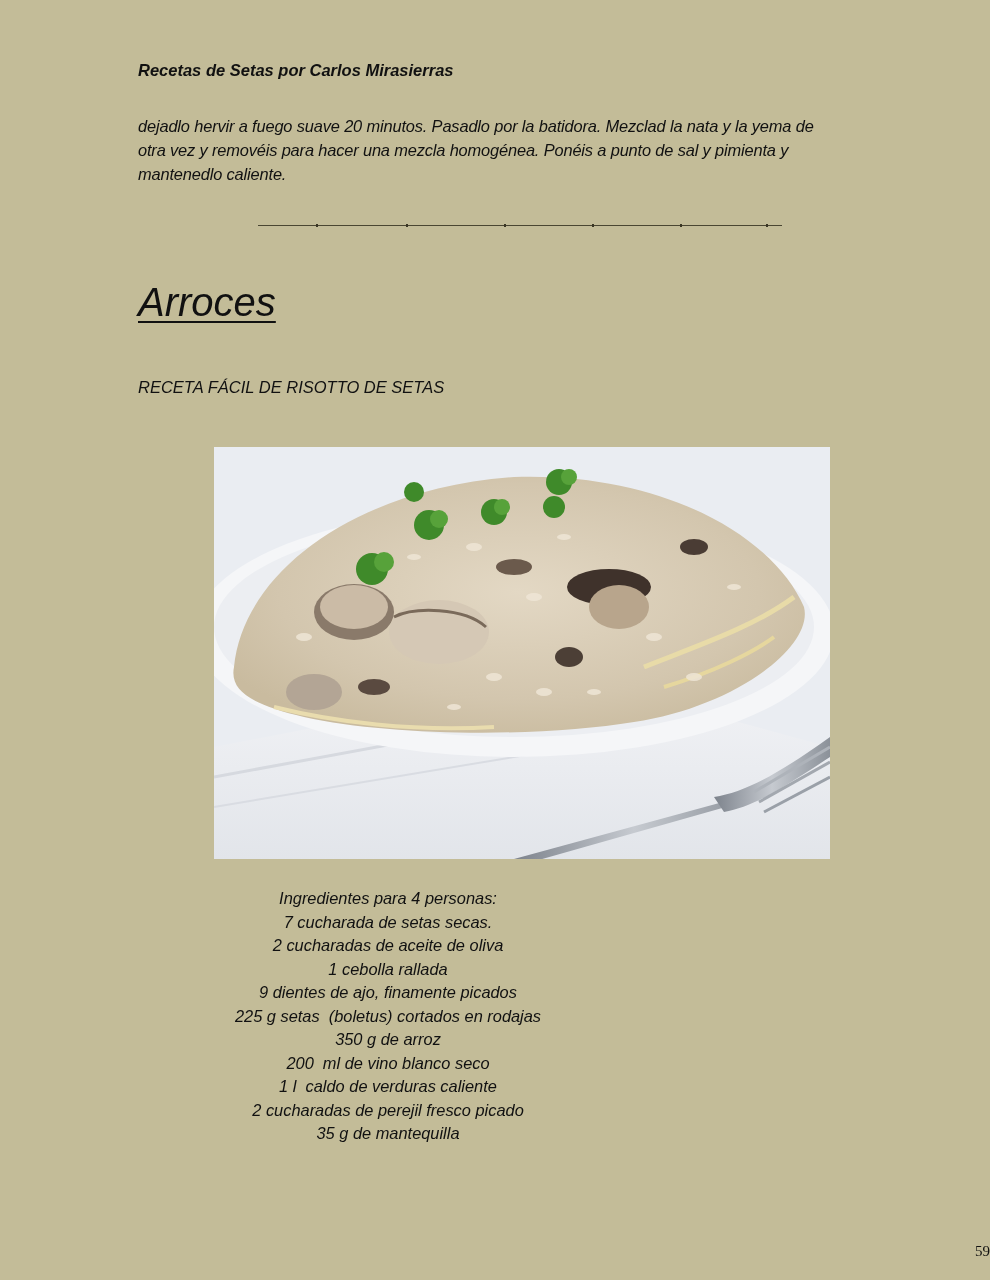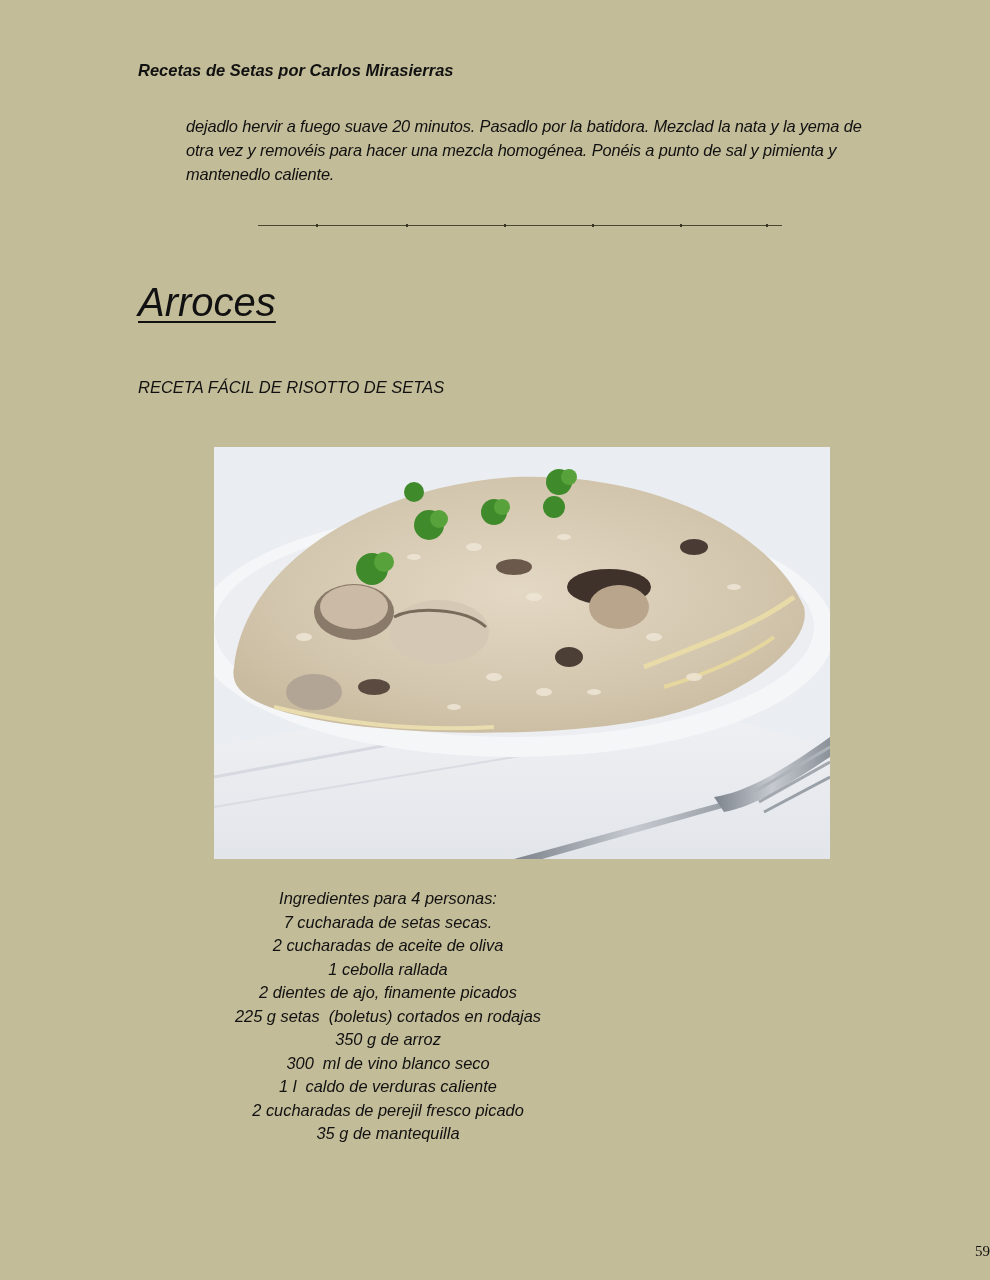--- a/index.html
+++ b/index.html
@@ -14,21 +14,20 @@
   .abs { position: absolute; }
   .header-title {
     left: 138px; top: 61px;
     font-size: 16.5px; font-weight: bold; font-style: italic;
     white-space: nowrap;
   }
   .para {
     left: 138px; top: 114px; width: 760px;
     font-size: 16.4px; font-style: italic; line-height: 24px;
     letter-spacing: -0.15px;
-    margin-left: 48px;
   }
   .separator {
     left: 258px; top: 225px; width: 524px; height: 1px;
     background: #4a4632;
   }
   .sep-tick {
     position: absolute; top: -1px; width: 2px; height: 3px; background: #3a3624;
   }
   .section-heading {
     left: 138px; top: 280px;
@@ -159,22 +158,22 @@
     <path d="M545 355 L616 315" stroke="#a3a8af" stroke-width="3"></path>
     <path d="M550 365 L616 330" stroke="#9aa0a8" stroke-width="3"></path>
   </svg>
 </div>
 
 <div class="abs ingredients">
   <div>Ingredientes para 4 personas:</div>
   <div>7 cucharada de setas secas.</div>
   <div>2 cucharadas de aceite de oliva</div>
   <div>1 cebolla rallada</div>
-  <div>2 dientes de ajo, finamente picados</div>
+  <div>9 dientes de ajo, finamente picados</div>
   <div>225 g setas  (boletus) cortados en rodajas</div>
   <div>350 g de arroz</div>
-  <div>300  ml de vino blanco seco</div>
+  <div>200  ml de vino blanco seco</div>
   <div>1 l  caldo de verduras caliente</div>
   <div>2 cucharadas de perejil fresco picado</div>
   <div>35 g de mantequilla</div>
 </div>
 
 <div class="abs page-number">59</div>
 
 </body></html>

